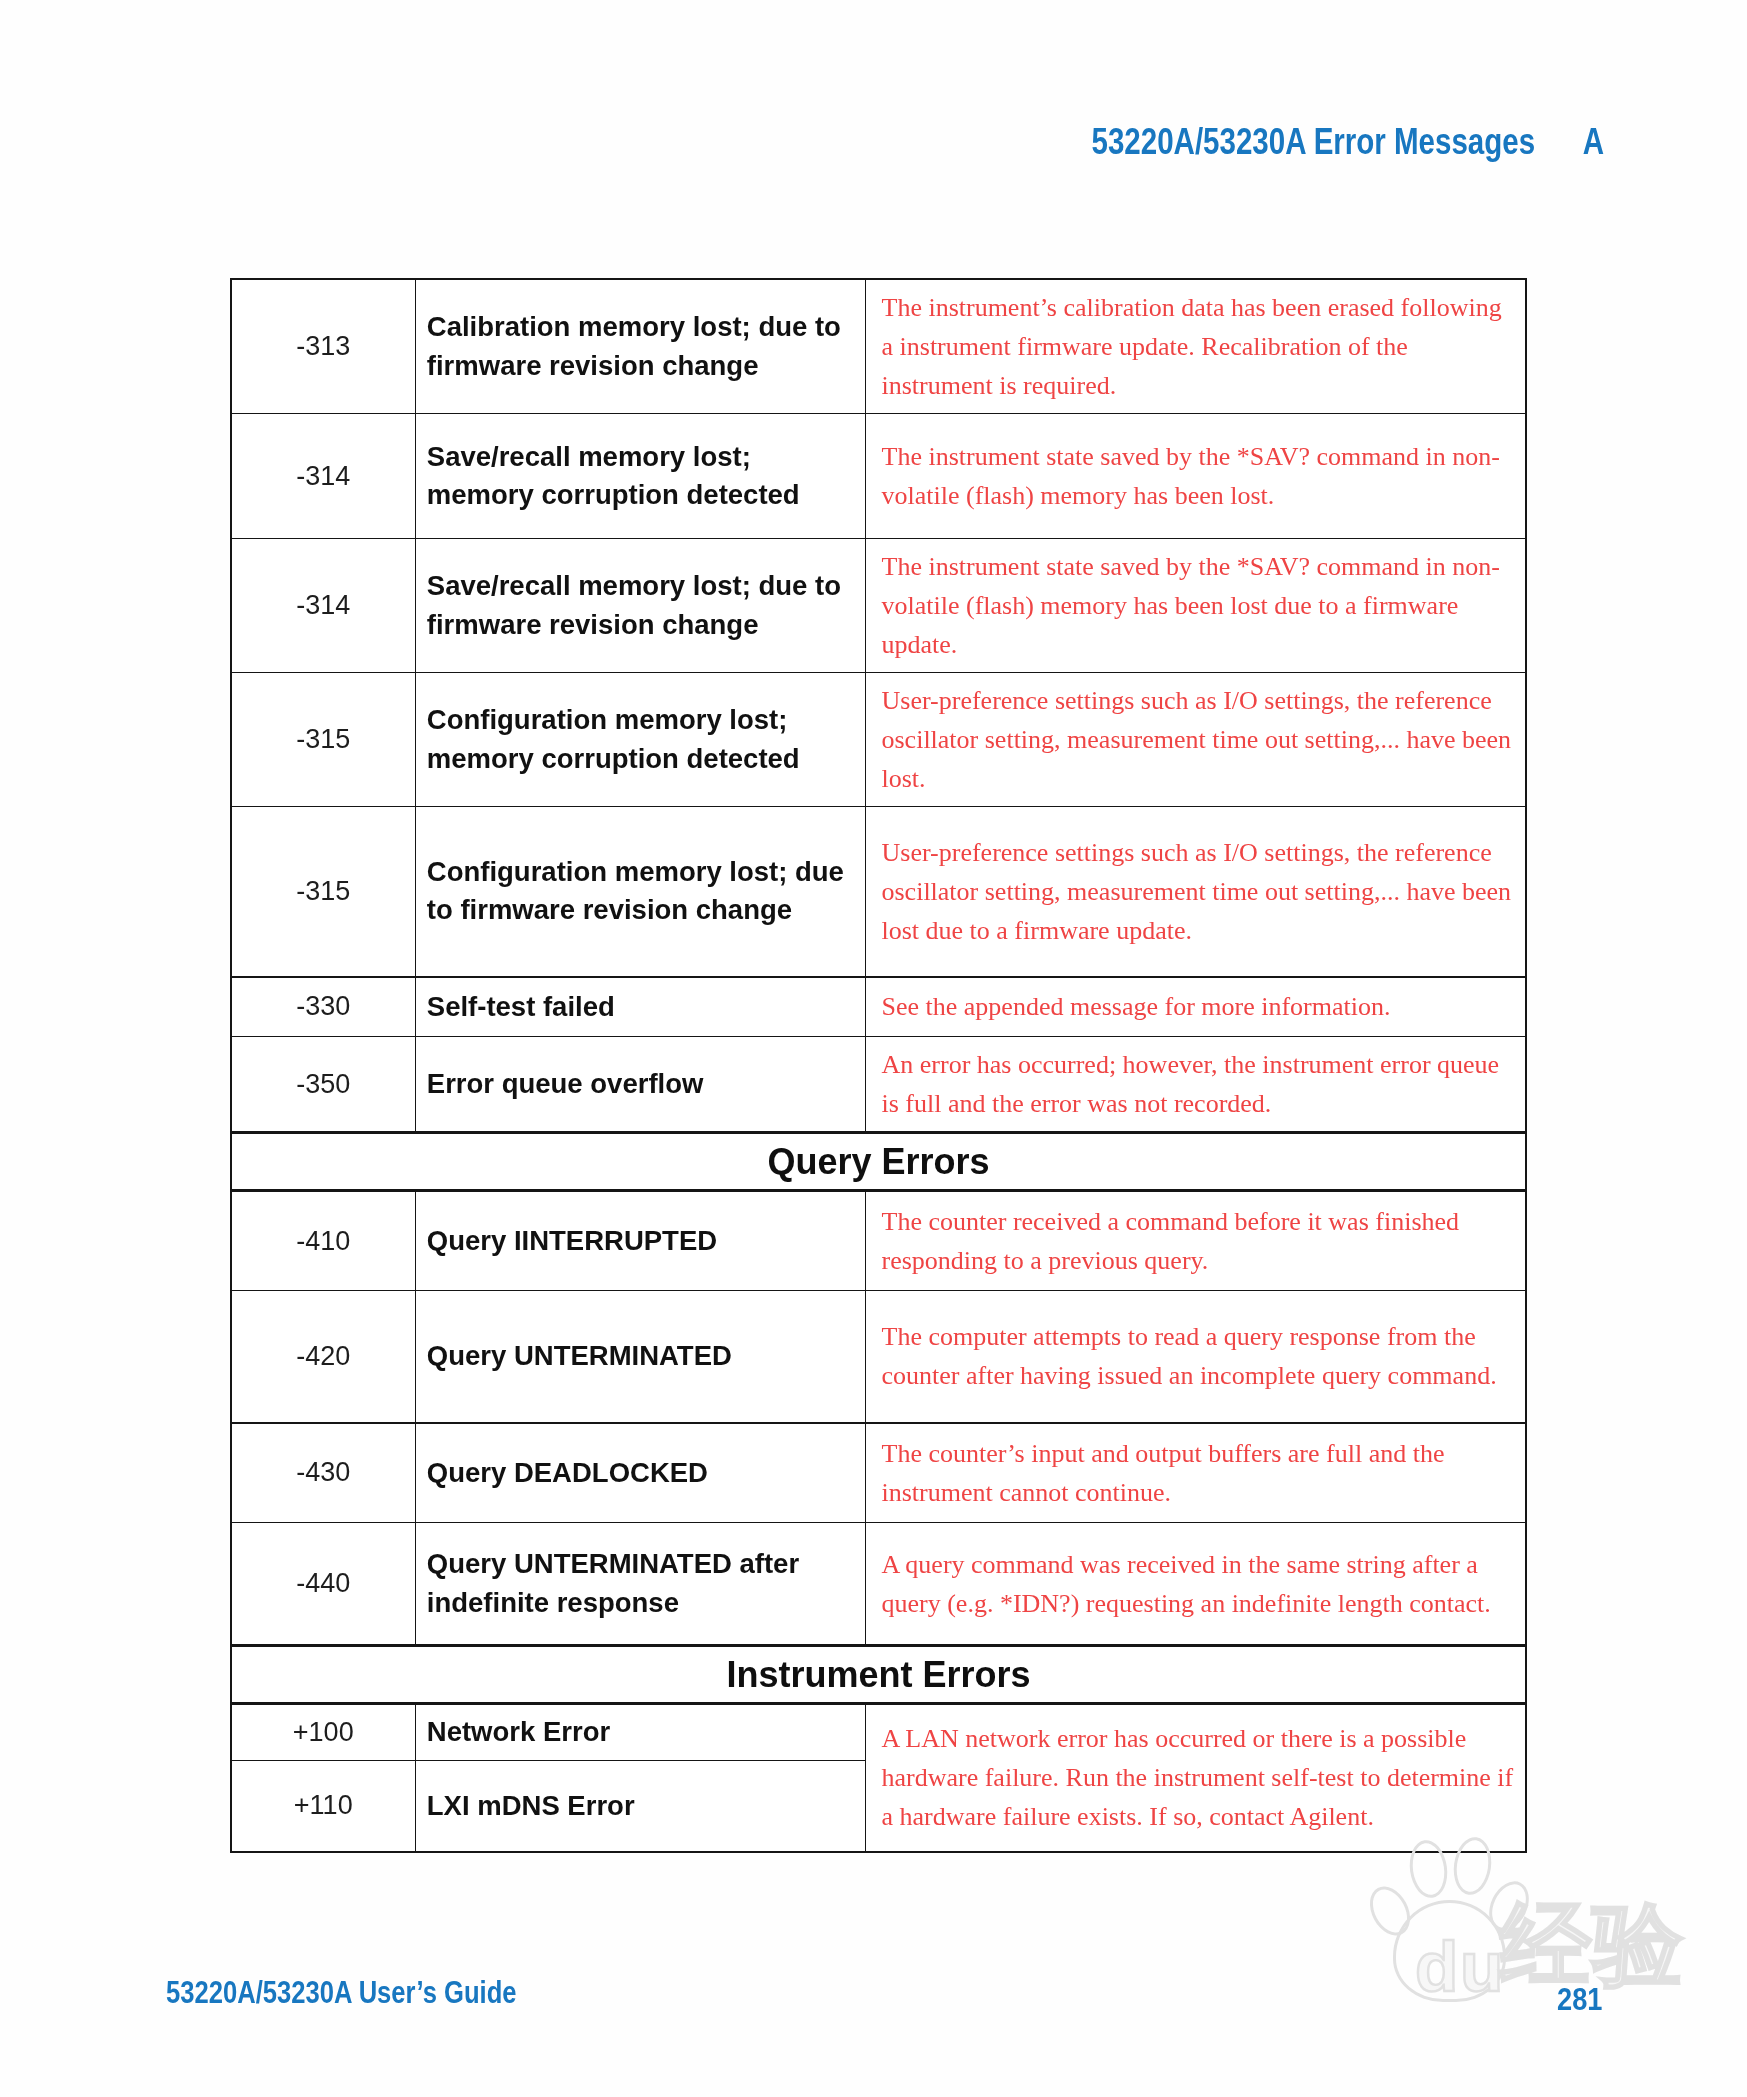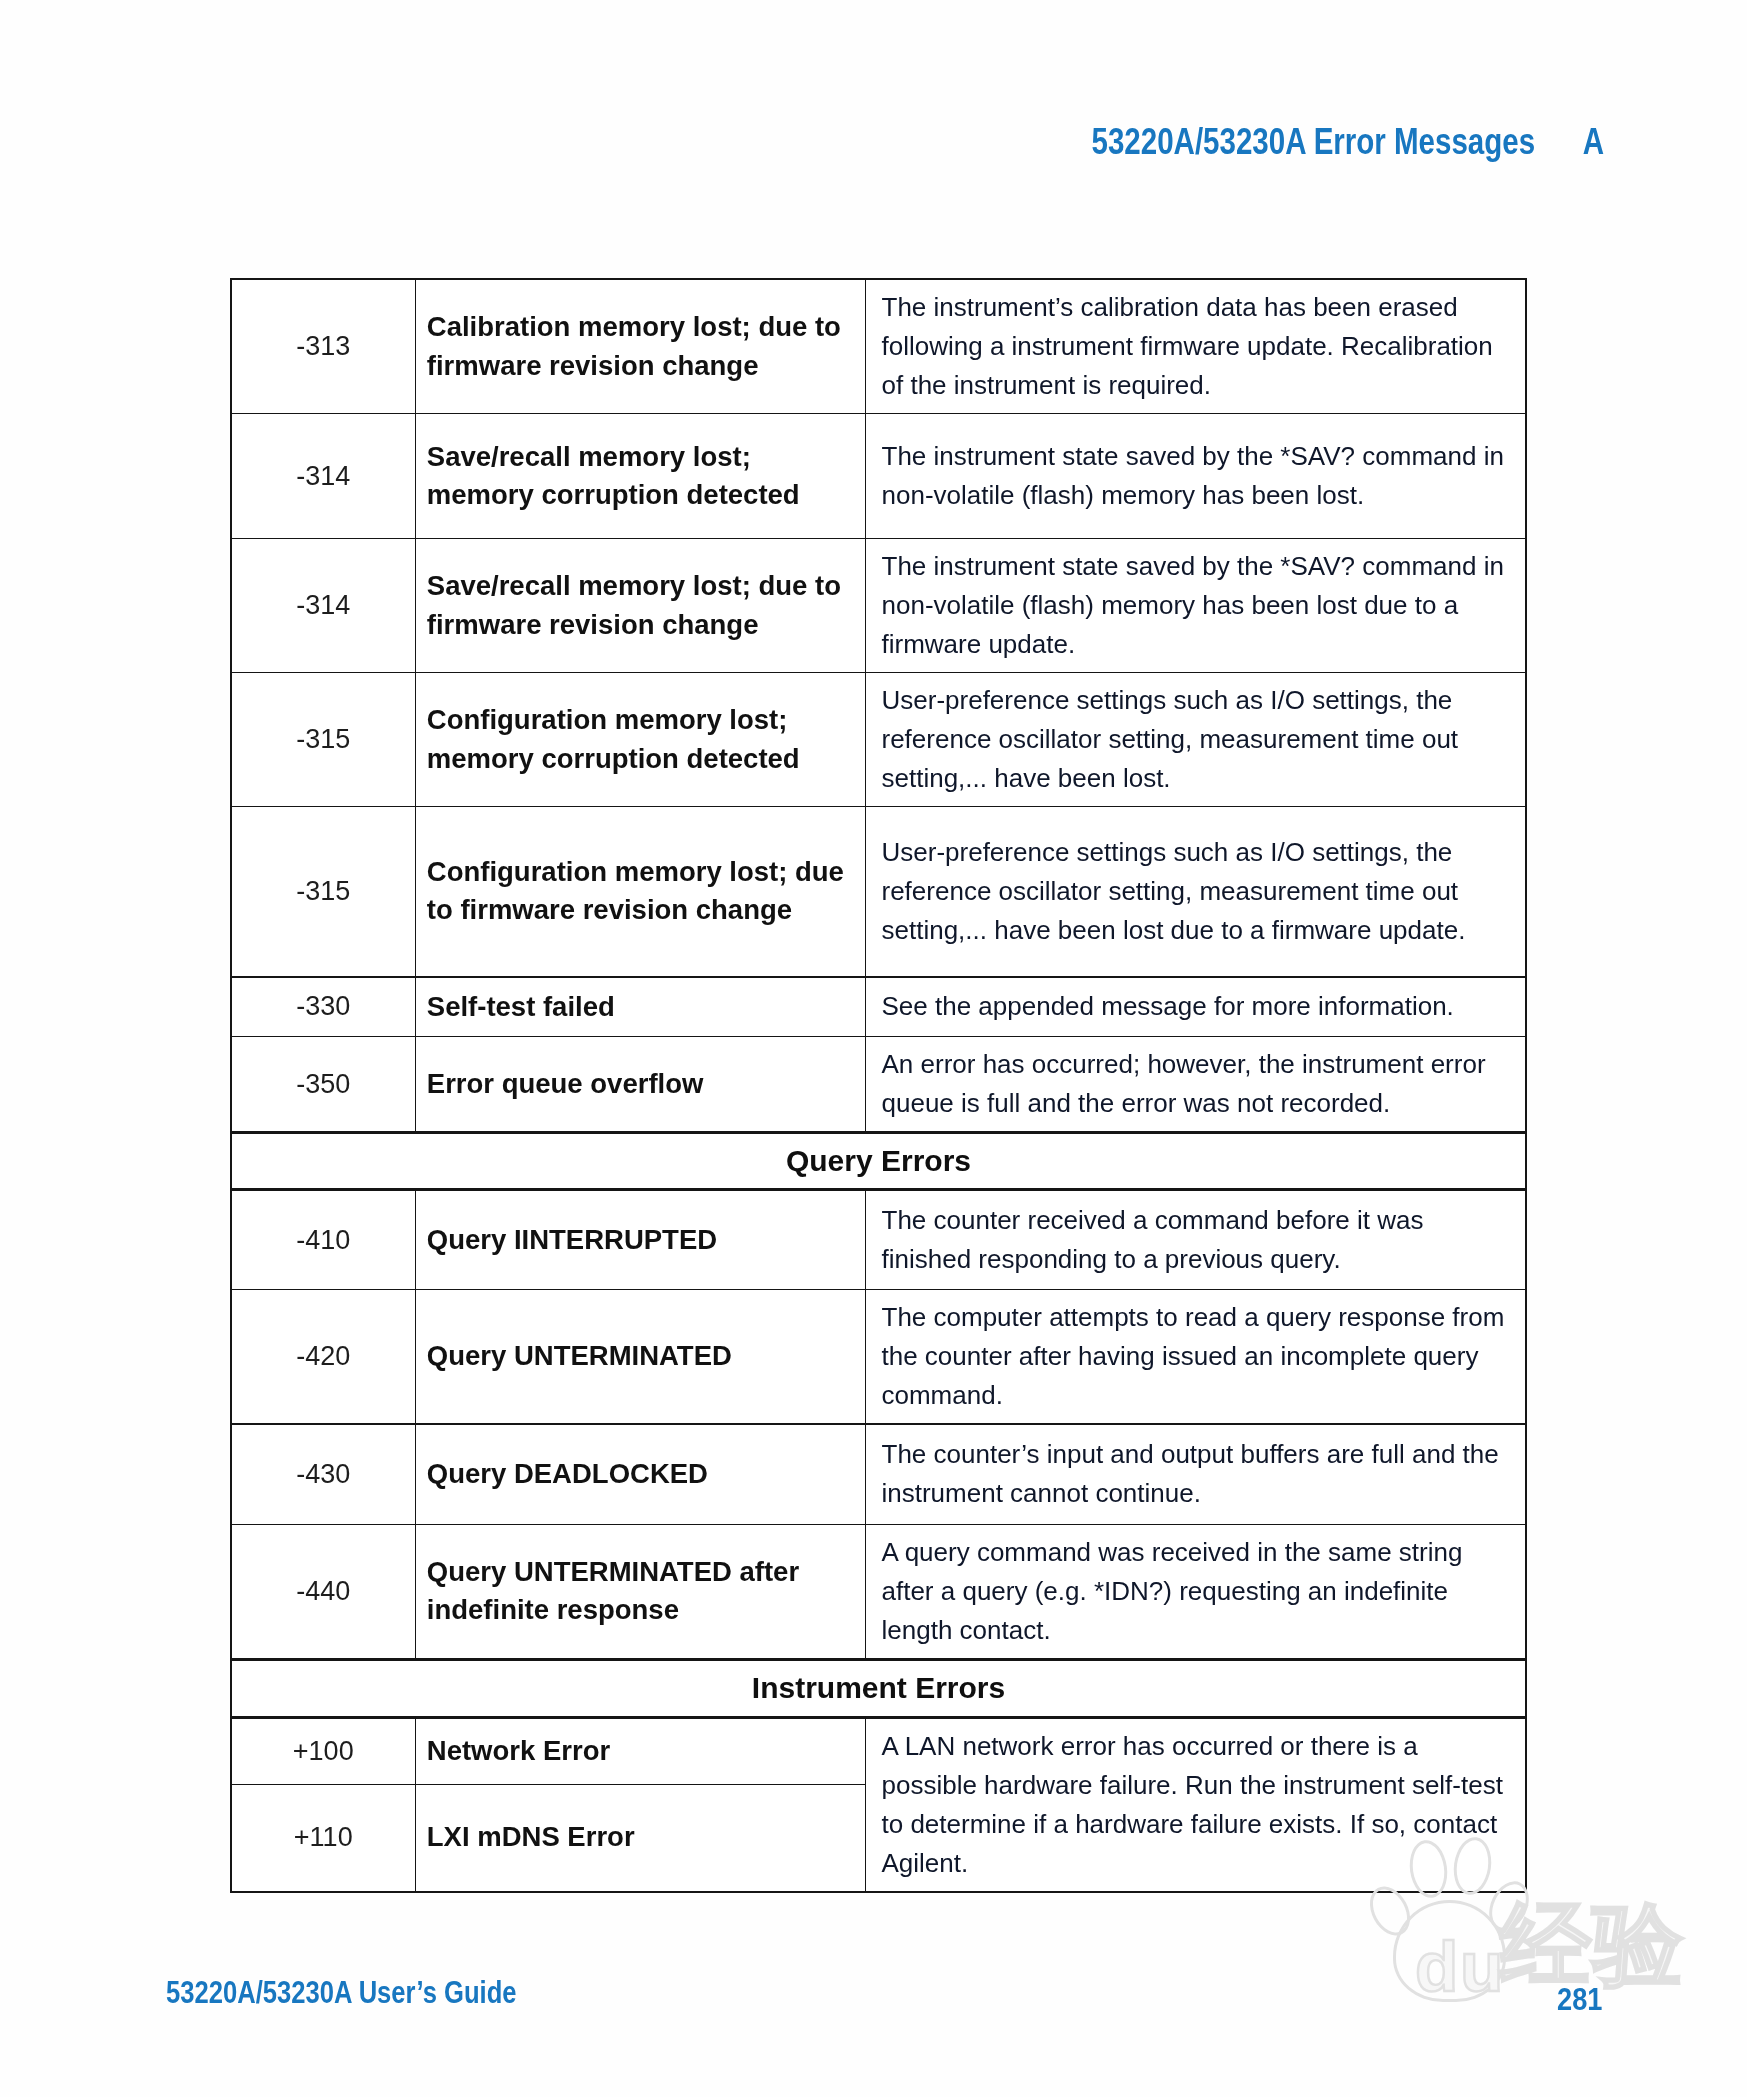--- a/index.html
+++ b/index.html
@@ -55,27 +55,28 @@
     font-weight: bold;
     font-size: 27.5px;
     line-height: 1.4;
     color: #111;
     padding: 4.9px 11.3px;
   }
   td.c-desc {
     text-align: left;
     font-size: 26px;
     line-height: 1.5;
-    color: #0f172a;
+    color: #ef4444;
     padding: 8px 11.3px 8px 16px;
+    font-family: Liberation Serif, serif;
   }
   td.c-section {
     text-align: center;
     font-weight: bold;
-    font-size: 30px;
+    font-size: 36px;
     color: #0f0f0f;
     border-top-width: 3.2px !important;
     border-bottom-width: 3.2px !important;
     padding: 6.5px 0;
   }
   tr.thick-top td { border-top-width: 2.4px; }
   
   table.err tr:nth-child(1)  { height: 129px; }
   table.err tr:nth-child(2)  { height: 125px; }
   table.err tr:nth-child(3)  { height: 132px; }

